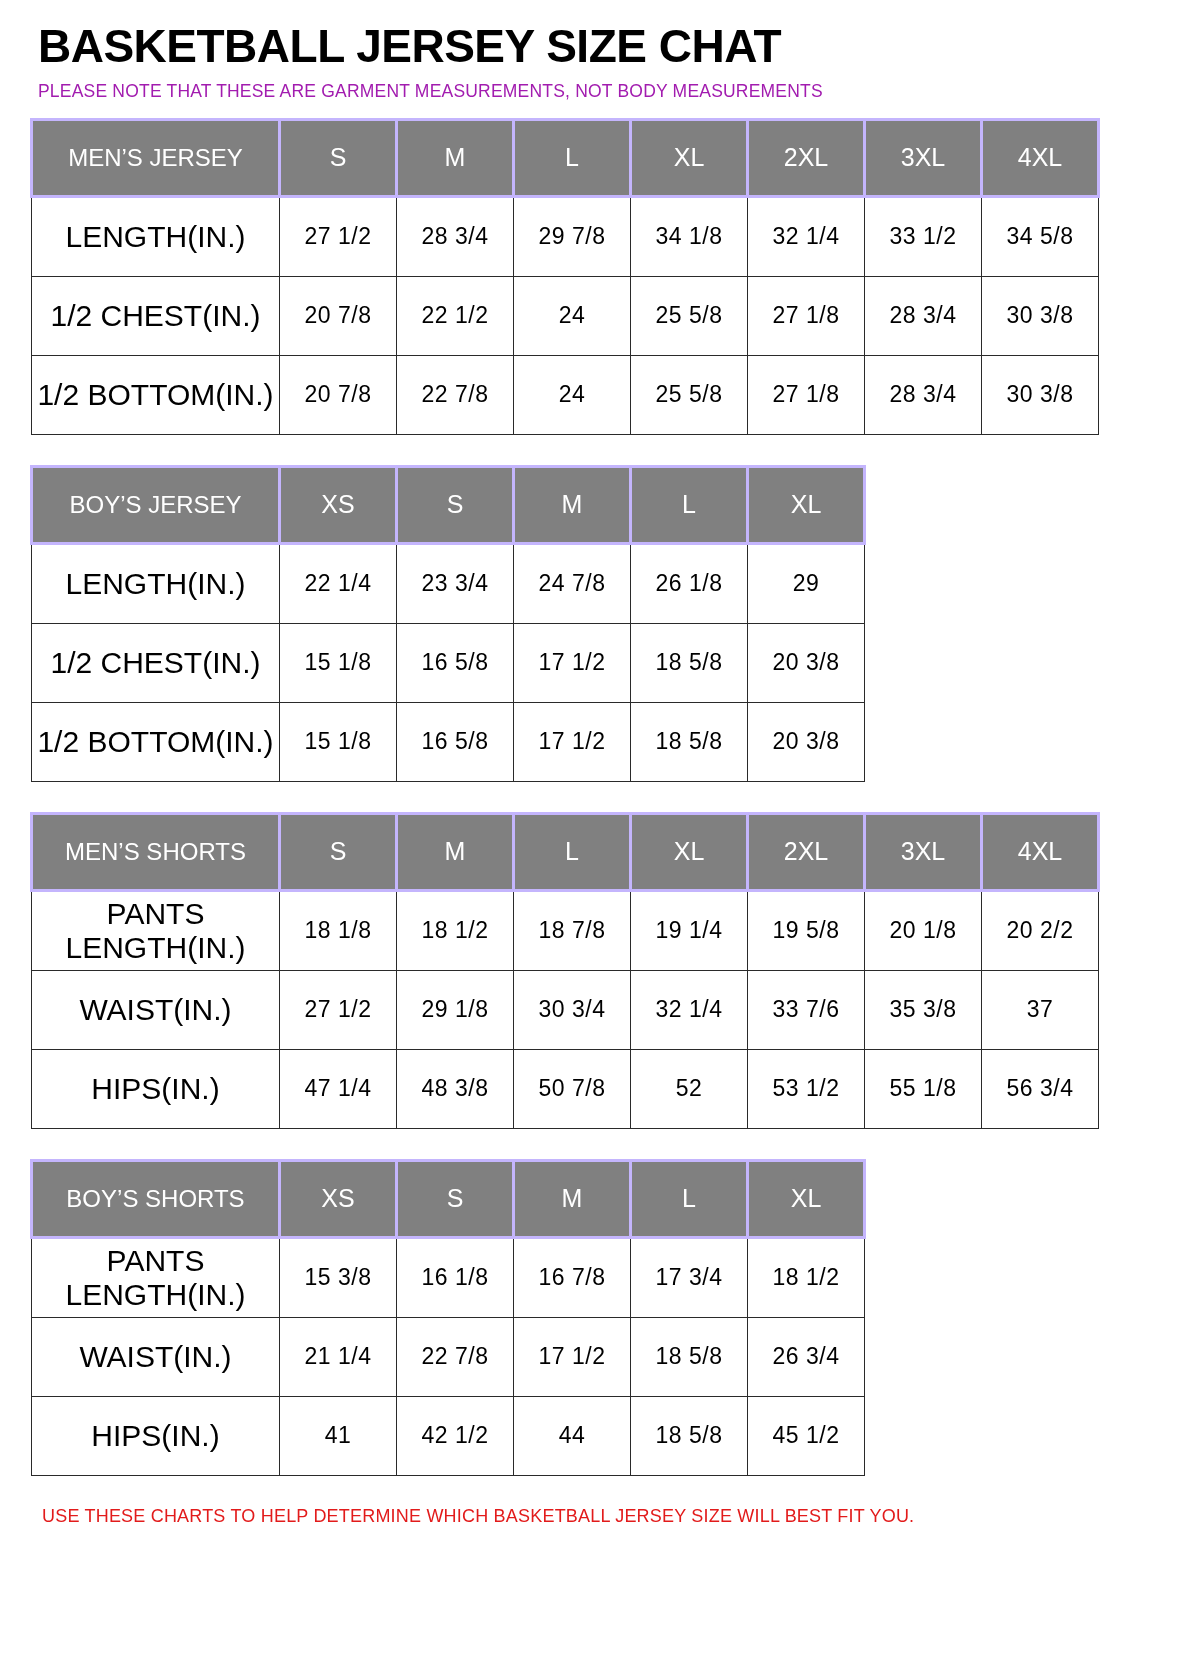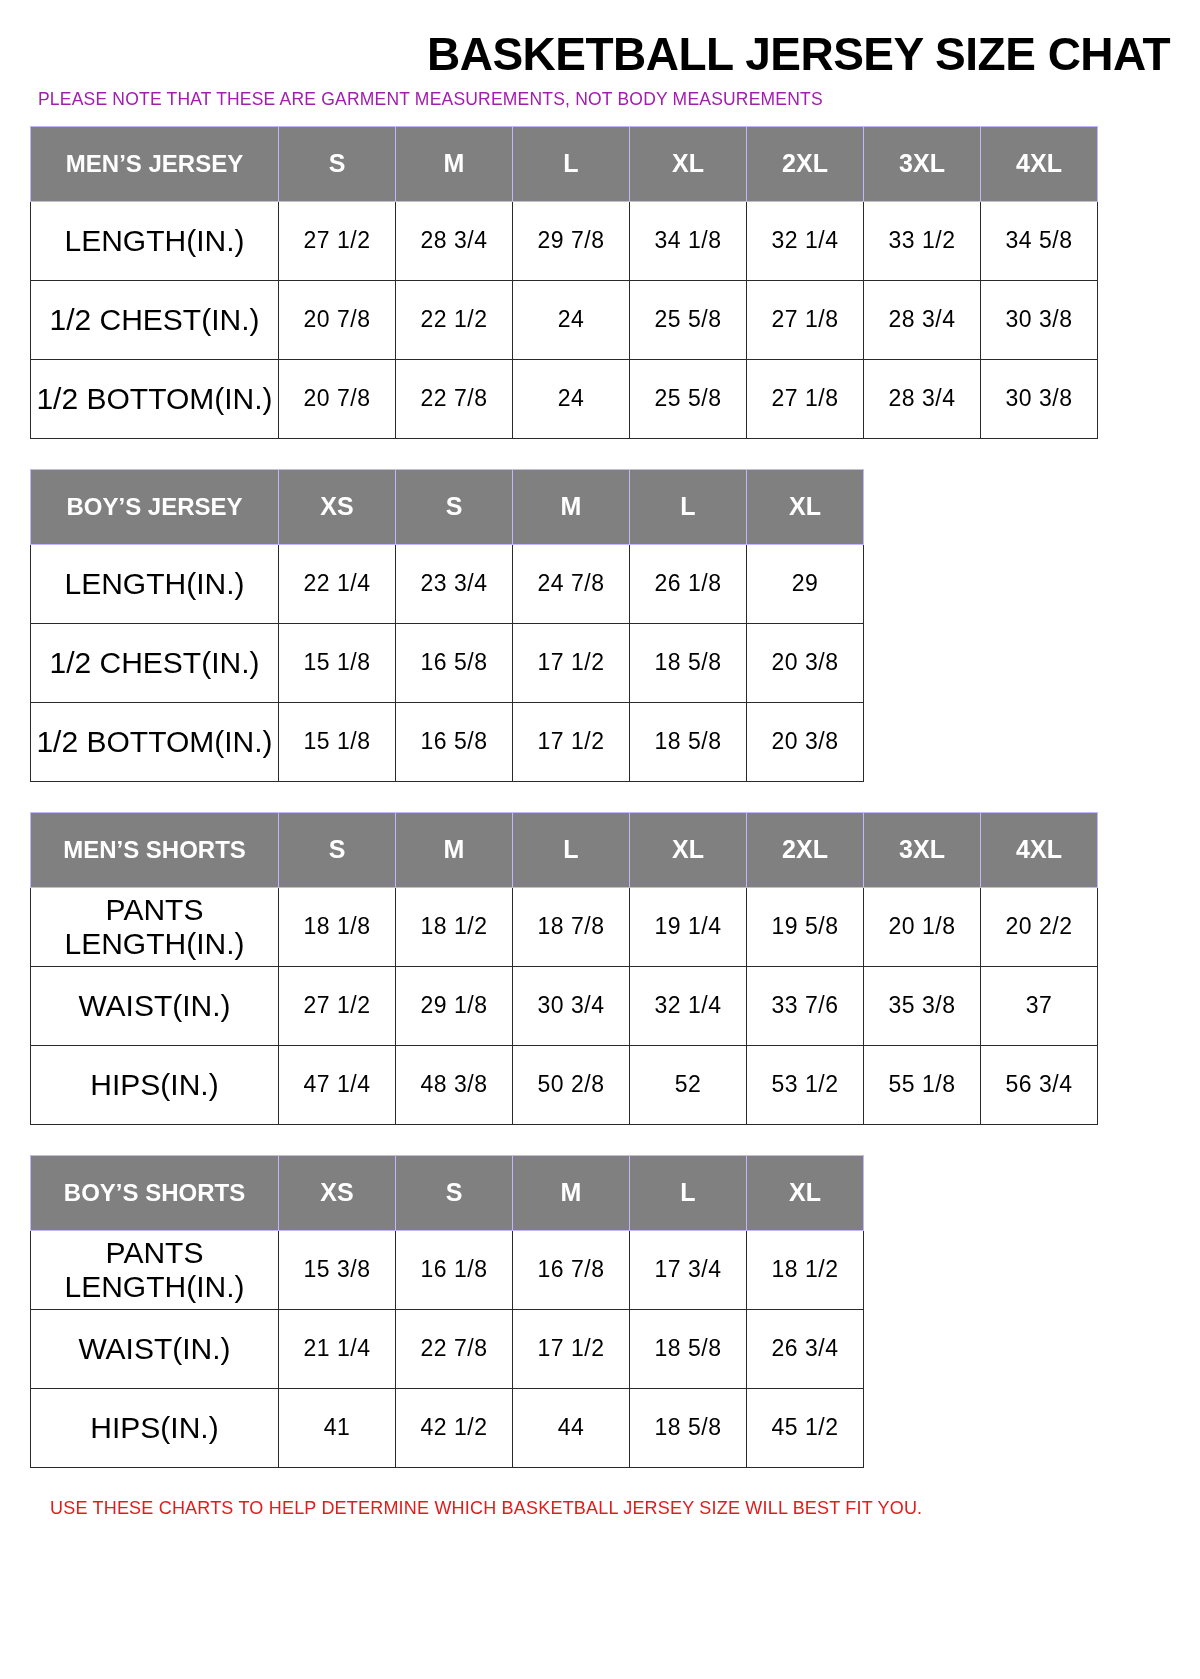--- a/index.html
+++ b/index.html
@@ -17,23 +17,22 @@
   }
   .page {
     padding: 18px 30px 0 30px;
     box-sizing: border-box;
   }
   .main-title {
     font-size: 46px;
     font-weight: bold;
     letter-spacing: -0.5px;
     line-height: 1.05;
-    margin: 12px 0 10px 8px;
+    margin: 4px 0 10px 8px;
     white-space: nowrap;
-    text-align: right;
   }
   .note {
     color: #a21caf;
     font-size: 17.5px;
     line-height: 1.35;
     margin: 0 0 14px 8px;
     max-width: 800px;
     letter-spacing: 0.2px;
   }
   table.size-table {
@@ -50,22 +49,21 @@
     padding: 0;
     height: 78px;
     background: #ffffff;
     color: #000;
   }
   table.size-table thead th {
     background: #808080;
     color: #ffffff;
     font-size: 25px;
     height: 74px;
-    border: 1px solid #c4b5fd;
-    font-weight: bold;
+    border: 3px solid #c4b5fd;
   }
   table.size-table thead th.rowlabel-head {
     font-size: 24px;
     padding: 0 6px;
   }
   table.size-table td.rowlabel {
     font-size: 30px;
     padding: 0 4px;
     white-space: pre-line;
     line-height: 1.12;
@@ -76,21 +74,21 @@
   }
   
   .t-men col.c0, .t-shorts col.c0 { width: 248px; }
   .t-men col.cx, .t-shorts col.cx { width: 117px; }
   .t-boy col.c0 { width: 248px; }
   .t-boy col.cx { width: 117px; }
   .footer-note {
     color: #e21b1b;
     font-size: 18px;
     letter-spacing: 0.2px;
-    margin: 8px 0 0 20px;
+    margin: 8px 0 0 12px;
   }
 </style>
 </head>
 <body>
 
 <div class="page">
 
   <h1 class="main-title">BASKETBALL JERSEY SIZE CHAT</h1>
 
   <p class="note">PLEASE NOTE THAT THESE ARE GARMENT MEASUREMENTS, NOT BODY MEASUREMENTS</p>
@@ -241,21 +239,21 @@
         <td class="num">30  3/4</td>
         <td class="num">32  1/4</td>
         <td class="num">33  7/6</td>
         <td class="num">35  3/8</td>
         <td class="num">37</td>
       </tr>
       <tr>
         <td class="rowlabel">HIPS(IN.)</td>
         <td class="num">47  1/4</td>
         <td class="num">48  3/8</td>
-        <td class="num">50  2/8</td>
+        <td class="num">50  7/8</td>
         <td class="num">52</td>
         <td class="num">53  1/2</td>
         <td class="num">55  1/8</td>
         <td class="num">56  3/4</td>
       </tr>
     </tbody>
   </table>
 
   <table class="size-table t-boy">
     <colgroup>

